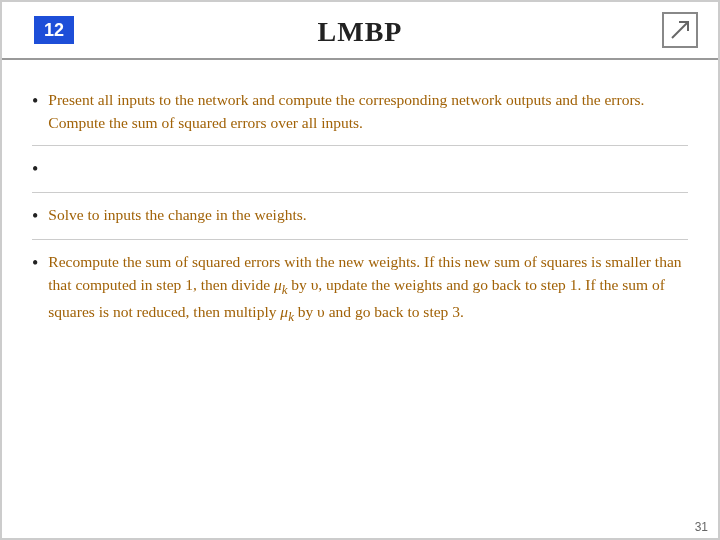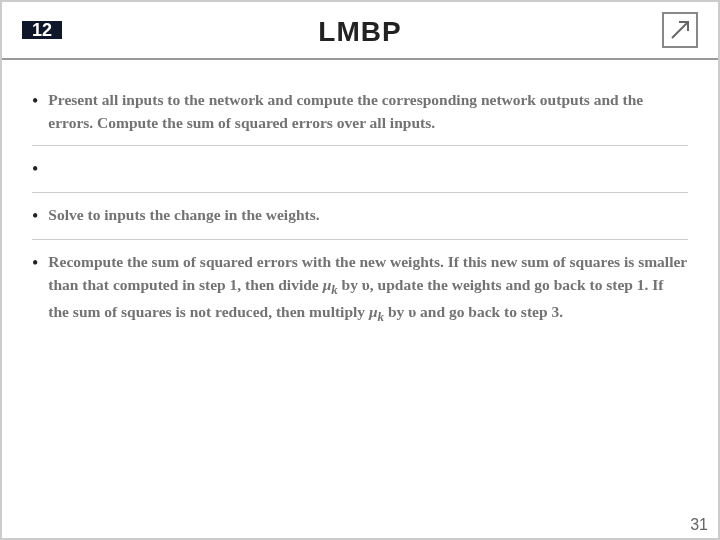--- a/index.html
+++ b/index.html
@@ -30,41 +30,41 @@
       display: flex;
       align-items: center;
       justify-content: center;
       padding: 14px 20px 10px 20px;
       border-bottom: 2px solid #999999;
       position: relative;
     }
 
     .slide-number {
       position: absolute;
-      left: 20px;
+      left: 32px;
       top: 50%;
       transform: translateY(-50%);
-      background: #0f172a;
+      background: #1d4ed8;
       color: #ffffff;
       font-size: 18px;
       font-weight: bold;
       width: 40px;
-      height: 18px;
+      height: 28px;
       display: flex;
       align-items: center;
       justify-content: center;
       font-family: Arial, sans-serif;
     }
 
     .slide-title {
       font-size: 28px;
       font-weight: bold;
       color: #222222;
       letter-spacing: 1px;
-      font-family: Liberation Sans, sans-serif;
+      font-family: Liberation Serif, serif;
     }
 
     .corner-icon {
       position: absolute;
       right: 20px;
       top: 50%;
       transform: translateY(-50%);
       width: 36px;
       height: 36px;
       border: 2px solid #888888;
@@ -97,29 +97,28 @@
       font-size: 18px;
       line-height: 1.4;
       color: #222222;
       flex-shrink: 0;
       margin-top: 1px;
     }
 
     .bullet-text {
       font-size: 15.5px;
       line-height: 1.5;
-      color: #737373;
+      color: #a16207;
       flex: 1;
-      font-weight: bold;
     }
 
     .slide-footer {
       text-align: right;
       padding: 4px 10px 4px 0;
-      font-size: 16px;
+      font-size: 12px;
       color: #666666;
       font-family: Arial, sans-serif;
     }
   </style>
 </head>
 <body>
 
 <div class="slide-container">
   <div class="slide-header">
     <div class="slide-number">12</div>

